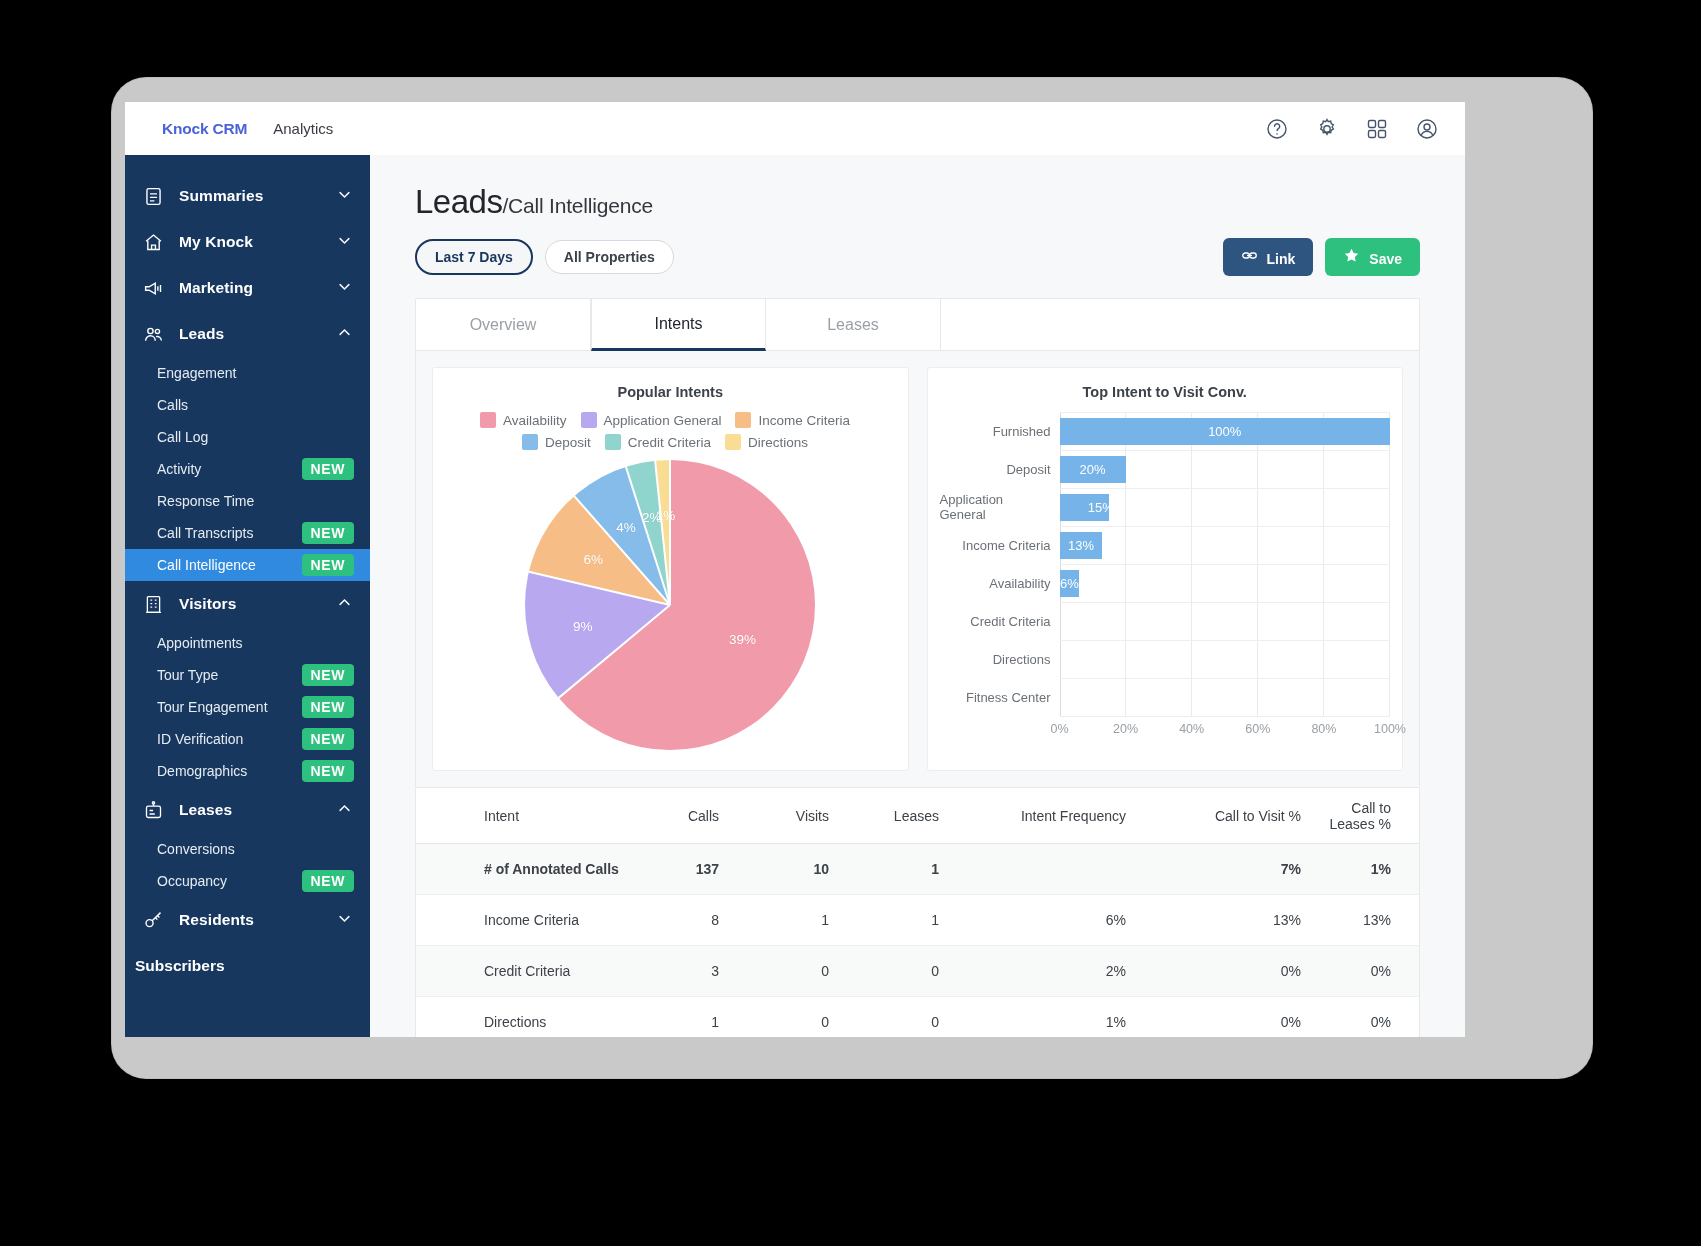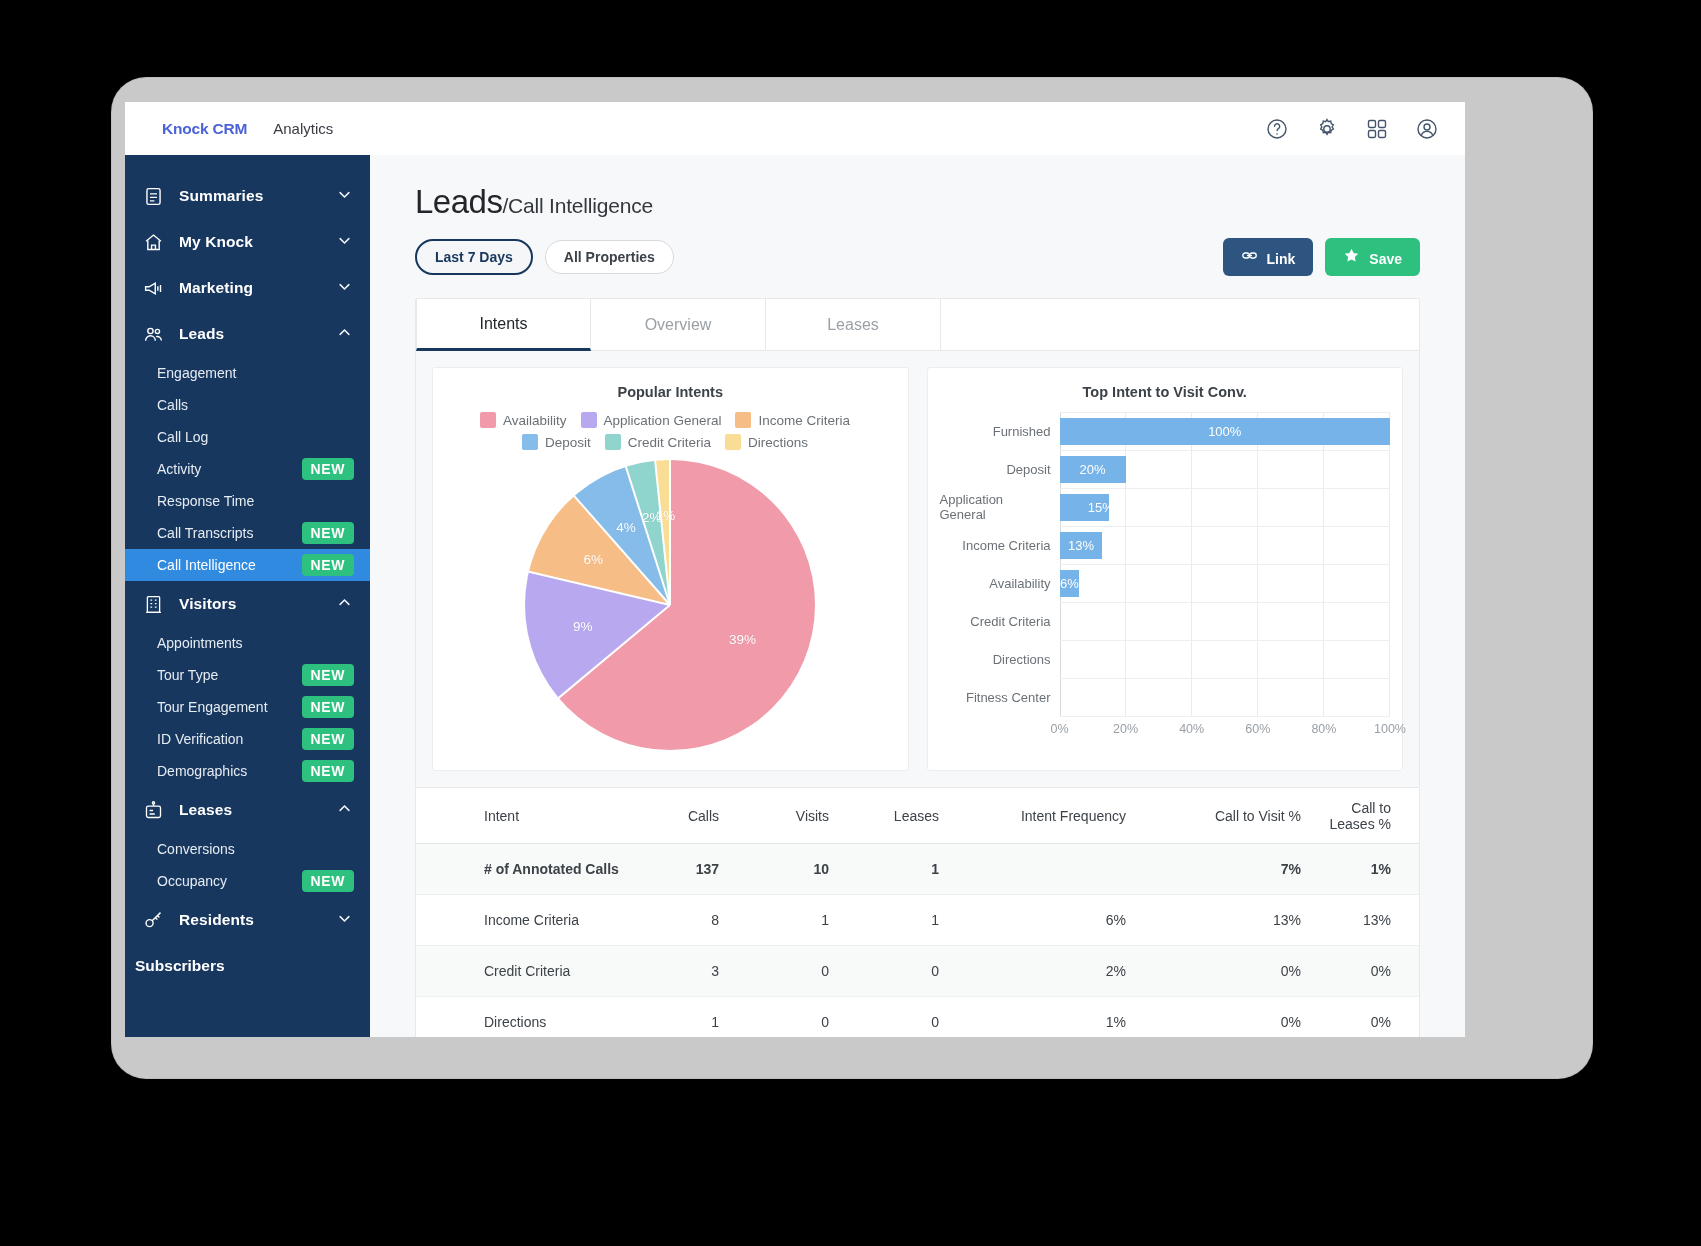--- a/index.html
+++ b/index.html
@@ -403,22 +403,22 @@
                 </svg>
               </span>
               <span>Save</span>
             </button>
           </div>
         </div>
       </div>
 
       <div class="panel">
         <div class="tabs" id="tabbar">
+              <div class="tab">Overview</div>
               <div class="tab active">Intents</div>
-              <div class="tab">Overview</div>
               <div class="tab">Leases</div>
               <div class="tabs-spacer"></div>
             </div>
         <div class="charts">
 
           <div class="card">
             <div class="card-title">Popular Intents</div>
             <div class="legend" id="pielegend" style="max-width: 440px;">
                   <div class="legend-item">
                     <span class="swatch" style="background:#f09aaa"></span>

